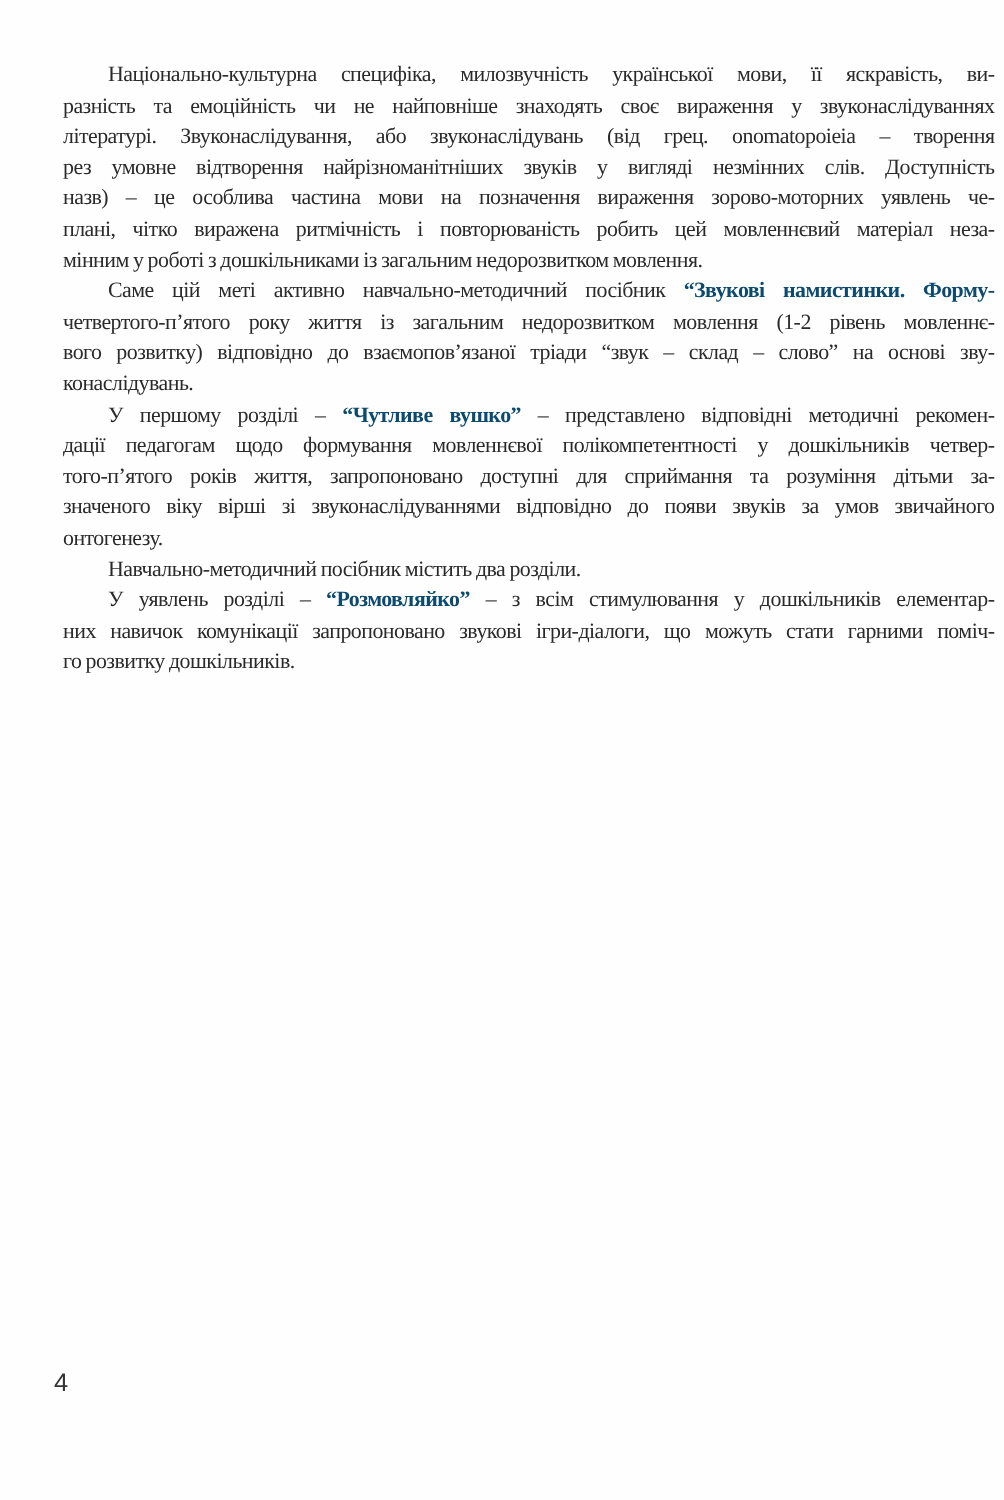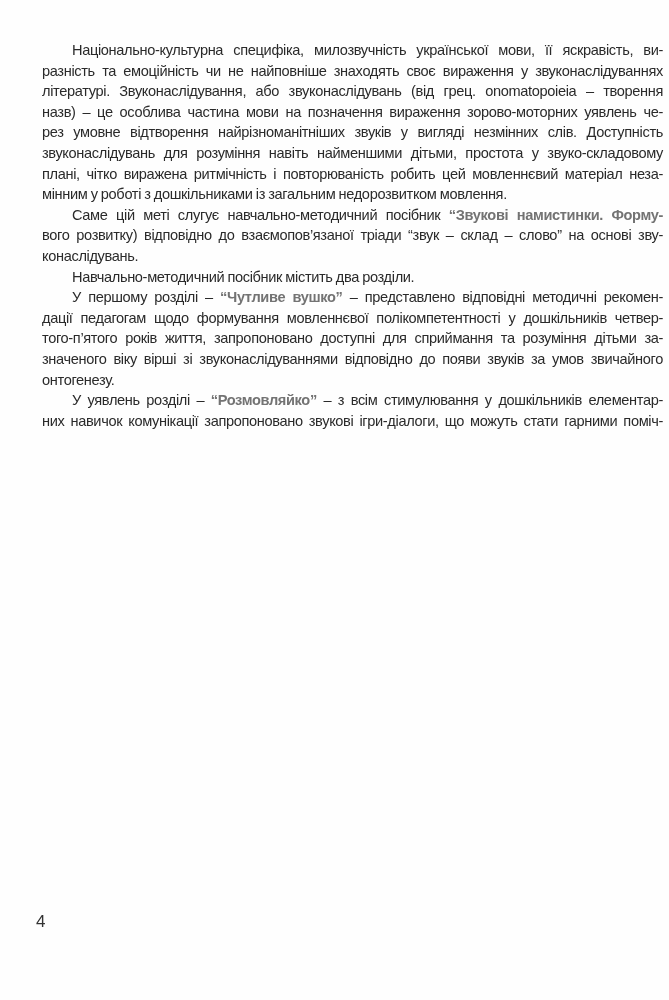--- a/index.html
+++ b/index.html
@@ -30,65 +30,66 @@
     }
     .line {
       height: 20.6px;
       line-height: 20.6px;
       font-size: 14.6px;
       white-space: nowrap;
       text-align: justify;
       text-align-last: justify;
       letter-spacing: -0.35px;
       word-spacing: -0.5px;
-      font-family: Liberation Sans, sans-serif;
+      font-family: Liberation Serif, serif;
     }
     .line.indent { padding-left: 30px; }
     .line.last { text-align-last: left; }
-    .line b { font-weight: bold; color: #737373; }
+    .line b { font-weight: bold; color: #0c4a6e; }
     .page-number {
       position: absolute;
       left: 36px;
       top: 912px;
       font-size: 17px;
       font-family: "Liberation Sans", sans-serif;
       color: #333;
     }
   </style>
 </head>
 <body>
 
 <div class="page">
   <div class="text-block" id="text-block">
       <div>
         <div class="line indent"><span>Національно-культурна специфіка, милозвучність української мови, її яскравість, ви-</span></div>
         <div class="line"><span>разність та емоційність чи не найповніше знаходять своє вираження у звуконаслідуваннях</span></div>
         <div class="line"><span>літературі. Звуконаслідування, або звуконаслідувань (від грец. onomatopoieia – творення</span></div>
+        <div class="line"><span>рез умовне відтворення найрізноманітніших звуків у вигляді незмінних слів. Доступність</span></div>
         <div class="line"><span>назв) – це особлива частина мови на позначення вираження зорово-моторних уявлень че-</span></div>
-        <div class="line"><span>рез умовне відтворення найрізноманітніших звуків у вигляді незмінних слів. Доступність</span></div>
-        <div class="line"><span>звуконаслідувань для розуміння навіть найменшими дітьми, простота у звуко-складовому</span></div>
         <div class="line"><span>плані, чітко виражена ритмічність і повторюваність робить цей мовленнєвий матеріал неза-</span></div>
         <div class="line last"><span>мінним у роботі з дошкільниками із загальним недорозвитком мовлення.</span></div>
       </div>
       <div>
-        <div class="line indent"><span>Саме цій меті слугує навчально-методичний посібник </span><b>“Звукові намистинки. Форму-</b></div>
+        <div class="line indent"><span>Саме цій меті активно навчально-методичний посібник </span><b>“Звукові намистинки. Форму-</b></div>
+        <div class="line"><span>четвертого-п’ятого року життя із загальним недорозвитком мовлення (1-2 рівень мовленнє-</span></div>
         <div class="line"><span>вого розвитку) відповідно до взаємопов’язаної тріади “звук – склад – слово” на основі зву-</span></div>
         <div class="line last"><span>конаслідувань.</span></div>
-      </div>
-      <div>
-        <div class="line indent last"><span>Навчально-методичний посібник містить два розділи.</span></div>
       </div>
       <div>
         <div class="line indent"><span>У першому розділі – </span><b>“Чутливе вушко”</b><span> – представлено відповідні методичні рекомен-</span></div>
         <div class="line"><span>дації педагогам щодо формування мовленнєвої полікомпетентності у дошкільників четвер-</span></div>
         <div class="line"><span>того-п’ятого років життя, запропоновано доступні для сприймання та розуміння дітьми за-</span></div>
         <div class="line"><span>значеного віку вірші зі звуконаслідуваннями відповідно до появи звуків за умов звичайного</span></div>
         <div class="line last"><span>онтогенезу.</span></div>
       </div>
       <div>
+        <div class="line indent last"><span>Навчально-методичний посібник містить два розділи.</span></div>
+      </div>
+      <div>
         <div class="line indent"><span>У уявлень розділі – </span><b>“Розмовляйко”</b><span> – з всім стимулювання у дошкільників елементар-</span></div>
         <div class="line"><span>них навичок комунікації запропоновано звукові ігри-діалоги, що можуть стати гарними поміч-</span></div>
       </div>
       <div>
+        <div class="line last"><span>го розвитку дошкільників.</span></div>
       </div>
     </div>
   <div class="page-number">4</div>
 </div>
 
 </body></html>

